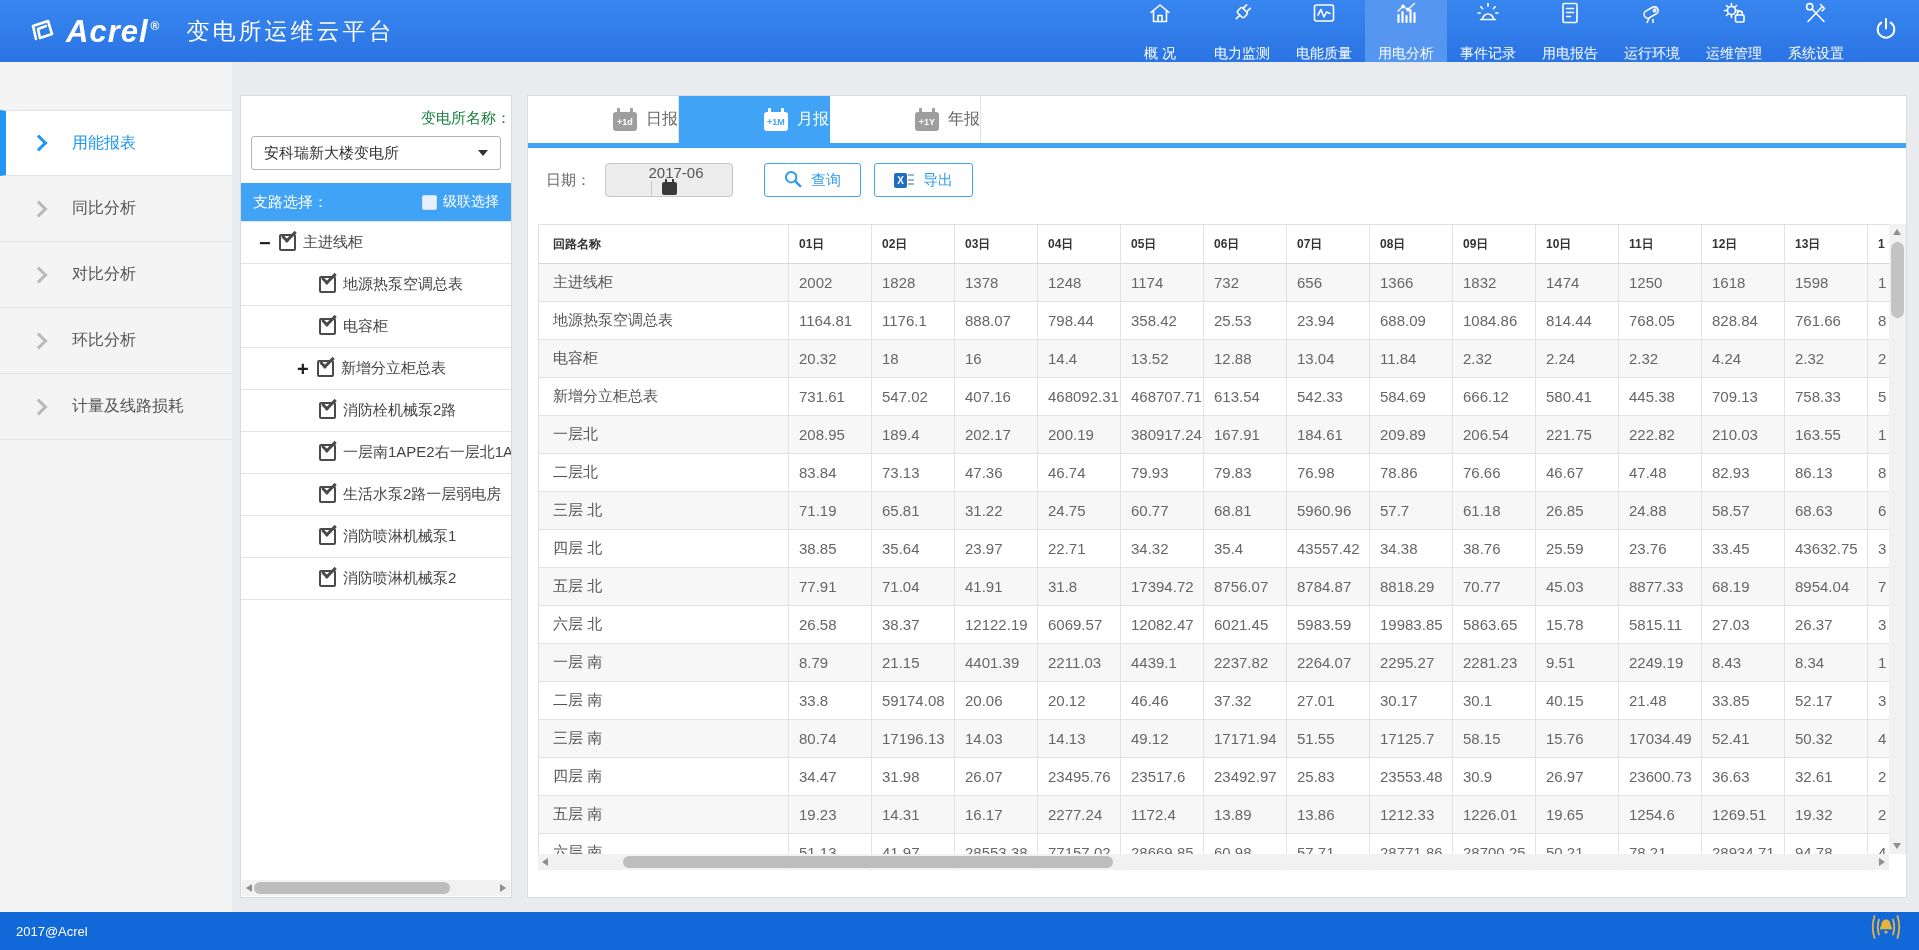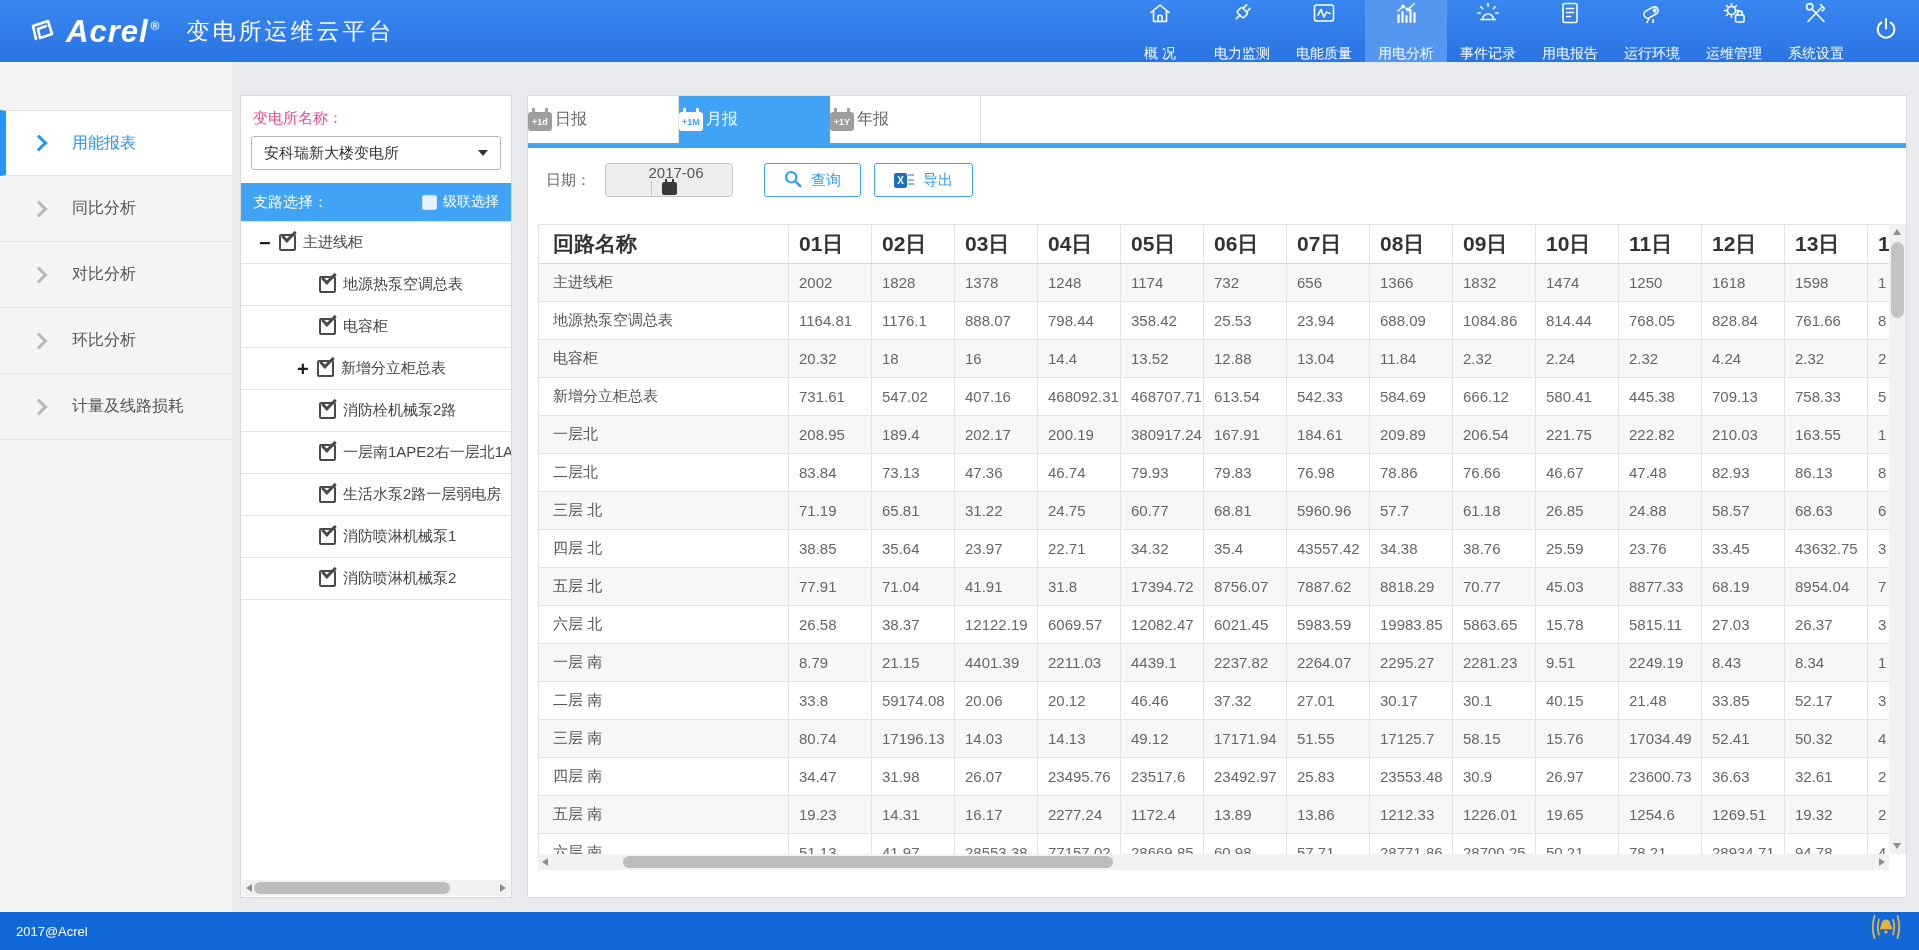--- a/index.html
+++ b/index.html
@@ -26,21 +26,21 @@
     color:#555;font-size:16px;background:#f4f4f4;cursor:pointer;box-sizing:border-box;}
   .side-item:first-child{margin-top:48px;border-top:1px solid #e2e2e2;}
   .side-item.active{background:#fff;color:#2196f3;border-left:6px solid #2196f3;padding-left:27px;}
   .chev{width:9px;height:9px;border-top:3px solid #b9b9b9;border-right:3px solid #b9b9b9;
     transform:rotate(45deg);flex:none;margin-right:27px;}
   .side-item.active .chev{border-color:#2196f3;}
 
   
   .tree-panel{position:absolute;left:240px;top:95px;width:272px;height:803px;background:#fff;
     border:1px solid #d9d9d9;box-sizing:border-box;}
-  .station-label{font-size:15px;color:#ec4899;margin:13px 0 8px 12px;}
+  .station-label{font-size:15px;color:#15803d;margin:13px 0 8px 12px;text-align:right;}
   .station-select{margin:0 10px;height:32px;border:1px solid #b5b5b5;border-radius:3px;display:flex;align-items:center;
     justify-content:space-between;padding:0 12px;font-size:15px;color:#333;background:#fff;cursor:pointer;}
   .caret{width:0;height:0;border-left:5px solid transparent;border-right:5px solid transparent;border-top:6px solid #333;}
   .branch-bar{margin-top:13px;height:38px;background:#41a3f5;color:#fff;display:flex;align-items:center;
     font-size:15px;padding:0 12px;}
   .cascade{margin-left:auto;display:flex;align-items:center;gap:6px;font-size:14px;cursor:pointer;}
   .cbx-empty{width:13px;height:13px;background:#e8f1fb;border:1px solid #cfe2f6;border-radius:2px;flex:none;}
   .tree{border-top:1px solid #e4e4e4;}
   .tree-row{height:42px;display:flex;align-items:center;border-bottom:1px solid #e4e4e4;font-size:15px;color:#444;
     white-space:nowrap;overflow:hidden;cursor:pointer;box-sizing:border-box;}
@@ -59,21 +59,21 @@
   .tri-r{position:absolute;right:4px;top:4px;width:0;height:0;border-top:4px solid transparent;border-bottom:4px solid transparent;border-left:6px solid #8f8f8f;}
   .vscroll{position:absolute;width:17px;background:#f1f1f1;}
   .tri-u{position:absolute;left:4px;top:5px;width:0;height:0;border-left:4px solid transparent;border-right:4px solid transparent;border-bottom:6px solid #8f8f8f;}
   .tri-d{position:absolute;left:4px;bottom:5px;width:0;height:0;border-left:4px solid transparent;border-right:4px solid transparent;border-top:6px solid #8f8f8f;}
   .v-thumb{position:absolute;left:2px;right:2px;background:#c3c3c3;border-radius:8px;}
 
   
   .main-panel{position:absolute;left:527px;top:95px;width:1380px;height:803px;background:#fff;
     border:1px solid #dcdcdc;box-sizing:border-box;}
   .tabs{position:absolute;top:0;left:0;right:0;height:47px;display:flex;}
-  .tab{width:150px;display:flex;align-items:center;justify-content:flex-start;gap:3px;font-size:16px;color:#666;
+  .tab{width:150px;display:flex;align-items:center;justify-content:flex-end;gap:9px;font-size:16px;color:#666;
     border-right:1px solid #e2e2e2;cursor:pointer;background:#fff;}
   .tab.active{background:#41a3f5;color:#fff;border-right:1px solid #41a3f5;}
   .tab-strip{position:absolute;top:47px;left:0;right:0;height:5px;background:#41a3f5;}
   .cal{position:relative;width:24px;height:19px;border-radius:3px;background:#9e9e9e;color:#fff;
     font-size:9px;font-weight:bold;display:flex;align-items:center;justify-content:center;margin-top:4px;}
   .cal::before,.cal::after{content:"";position:absolute;top:-4px;width:3px;height:5px;border-radius:1px;background:inherit;}
   .cal::before{left:4px;}.cal::after{right:4px;}
   .tab.active .cal{background:#fff;color:#41a3f5;}
 
   .toolbar{position:absolute;top:66px;left:0;right:0;height:36px;display:flex;align-items:center;padding-left:18px;}
@@ -96,21 +96,21 @@
 
   
   .table-clip{position:absolute;left:10px;top:128px;width:1351px;height:647px;overflow:hidden;
     border-top:1px solid #e0e0e0;border-left:1px solid #e0e0e0;box-sizing:border-box;}
   .ttable{width:1420px;}
   .trow{display:flex;height:38px;border-bottom:1px solid #e3e3e3;box-sizing:border-box;background:#fff;}
   .ttable .trow:nth-child(even){background:#f7f7f7;}
   .trow.thead{height:39px;background:#fff;border-bottom:1px solid #d6d6d6;}
   .tcell{width:83px;flex:none;display:flex;align-items:center;padding-left:10px;box-sizing:border-box;
     border-right:1px solid #e3e3e3;font-size:15px;color:#666;overflow:hidden;white-space:nowrap;}
-  .thead .tcell{color:#333;font-size:21px;font-weight:bold;}
+  .thead .tcell{color:#333;font-size:12px;font-weight:bold;}
   .tname{width:250px;padding-left:14px;color:#555;}
   .main-hscroll{left:10px;top:758px;width:1351px;}
   .main-vscroll{left:1361px;top:128px;height:630px;}
 
   
   .footer{position:absolute;left:0;bottom:0;width:100%;height:38px;background:#1168d9;display:flex;align-items:center;
     color:#fff;font-size:13px;padding-left:16px;box-sizing:border-box;}
   .bell{position:absolute;right:16px;bottom:7px;}
 </style>
 </head>
@@ -537,21 +537,21 @@
             <div class="tcell">3</div>
           </div>
           <div class="trow">
             <div class="tcell tname">五层 北</div>
             <div class="tcell">77.91</div>
             <div class="tcell">71.04</div>
             <div class="tcell">41.91</div>
             <div class="tcell">31.8</div>
             <div class="tcell">17394.72</div>
             <div class="tcell">8756.07</div>
-            <div class="tcell">7887.62</div>
+            <div class="tcell">8784.87</div>
             <div class="tcell">8818.29</div>
             <div class="tcell">70.77</div>
             <div class="tcell">45.03</div>
             <div class="tcell">8877.33</div>
             <div class="tcell">68.19</div>
             <div class="tcell">8954.04</div>
             <div class="tcell">7</div>
           </div>
           <div class="trow">
             <div class="tcell tname">六层 北</div>

